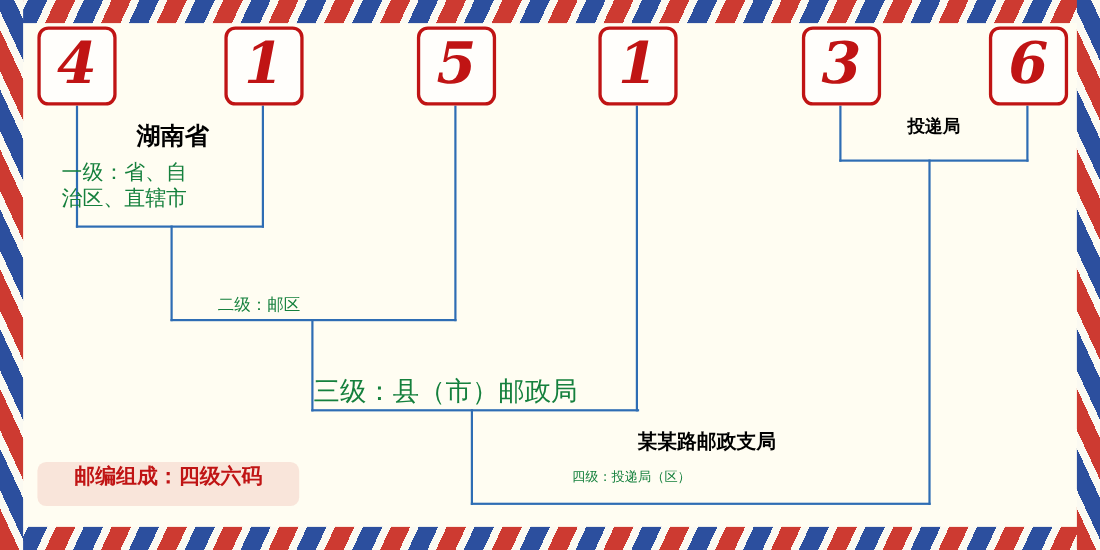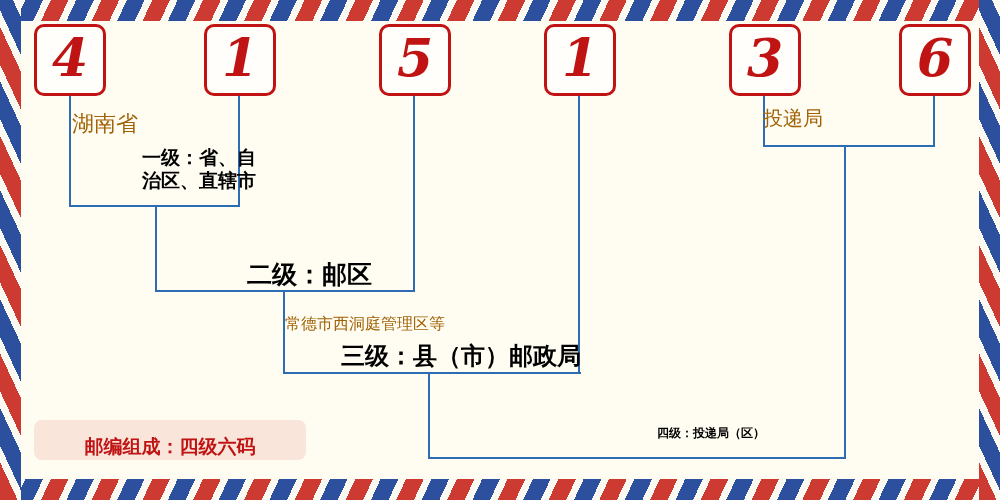--- a/index.html
+++ b/index.html
@@ -23,31 +23,31 @@
     position:absolute;top:24px;width:72px;height:72px;box-sizing:border-box;
     background:#fffefb;border:3px solid #c01414;border-radius:10px;
     display:flex;align-items:center;justify-content:center;z-index:2;
   }
   .digit{
     font-family:"DejaVu Serif",serif;font-style:italic;font-weight:700;
     font-size:52px;color:#c01414;line-height:1;transform:translateY(-2px);
   }
   .line{position:absolute;background:#2e6db4;z-index:1;}
   .place{
-    position:absolute;color:#a16207;font-weight:400;text-align:left;z-index:2;
+    position:absolute;color:#000000;font-weight:700;text-align:center;z-index:2;
     line-height:1.15;
   }
   .desc{
-    position:absolute;color:#000000;font-weight:700;text-align:right;z-index:2;
+    position:absolute;color:#15803d;font-weight:400;text-align:left;z-index:2;
     white-space:pre-line;
   }
   .footer-box{
-    position:absolute;left:34px;top:420px;width:272px;height:40px;
+    position:absolute;left:34px;top:420px;width:238px;height:40px;
     border-radius:8px;background:rgba(205,58,49,.12);
-    display:flex;align-items:flex-end;justify-content:center;z-index:2;
+    display:flex;align-items:flex-start;justify-content:center;z-index:2;
   }
   .footer-text{color:#c01414;font-weight:700;font-size:19px;}
 </style>
 </head>
 <body>
 
 <div class="stage">
 
   <div class="edge top"></div>
   <div class="edge bottom"></div>
@@ -90,26 +90,26 @@
   <div class="line" style="left:844px;top:145px;width:2px;height:314px"></div>
 
   <div class="line" style="left:763px;top:96px;width:2px;height:51px"></div>
   <div class="line" style="left:933px;top:96px;width:2px;height:51px"></div>
   <div class="line" style="left:763px;top:145px;width:172px;height:2px"></div>
 
   <div class="place" style="left:72px;top:111px;width:170px;font-size:22px">湖南省</div>
   <div class="desc" style="left:56px;top:146px;width:200px;font-size:19px;line-height:23px">一级：省、自
 治区、直辖市</div>
 
-  <div class="desc" style="left:198px;top:258px;width:174px;font-size:25px">二级：邮区</div>
+  <div class="desc" style="left:198px;top:268px;width:174px;font-size:15px">二级：邮区</div>
 
-  <div class="place" style="left:285px;top:315px;width:296px;font-size:16px">常德市西洞庭管理区等</div>
   <div class="desc" style="left:285px;top:340px;width:296px;font-size:24px">三级：县（市）邮政局</div>
 
+  <div class="place" style="left:520px;top:391px;width:245px;font-size:18px">某某路邮政支局</div>
   <div class="desc" style="left:520px;top:425px;width:245px;font-size:12px">四级：投递局（区）</div>
 
-  <div class="place" style="left:763px;top:107px;width:172px;font-size:20px">投递局</div>
+  <div class="place" style="left:763px;top:107px;width:172px;font-size:16px">投递局</div>
 
   <div class="footer-box">
     <span class="footer-text">邮编组成：四级六码</span>
   </div>
 
 </div>
 
 </body></html>

